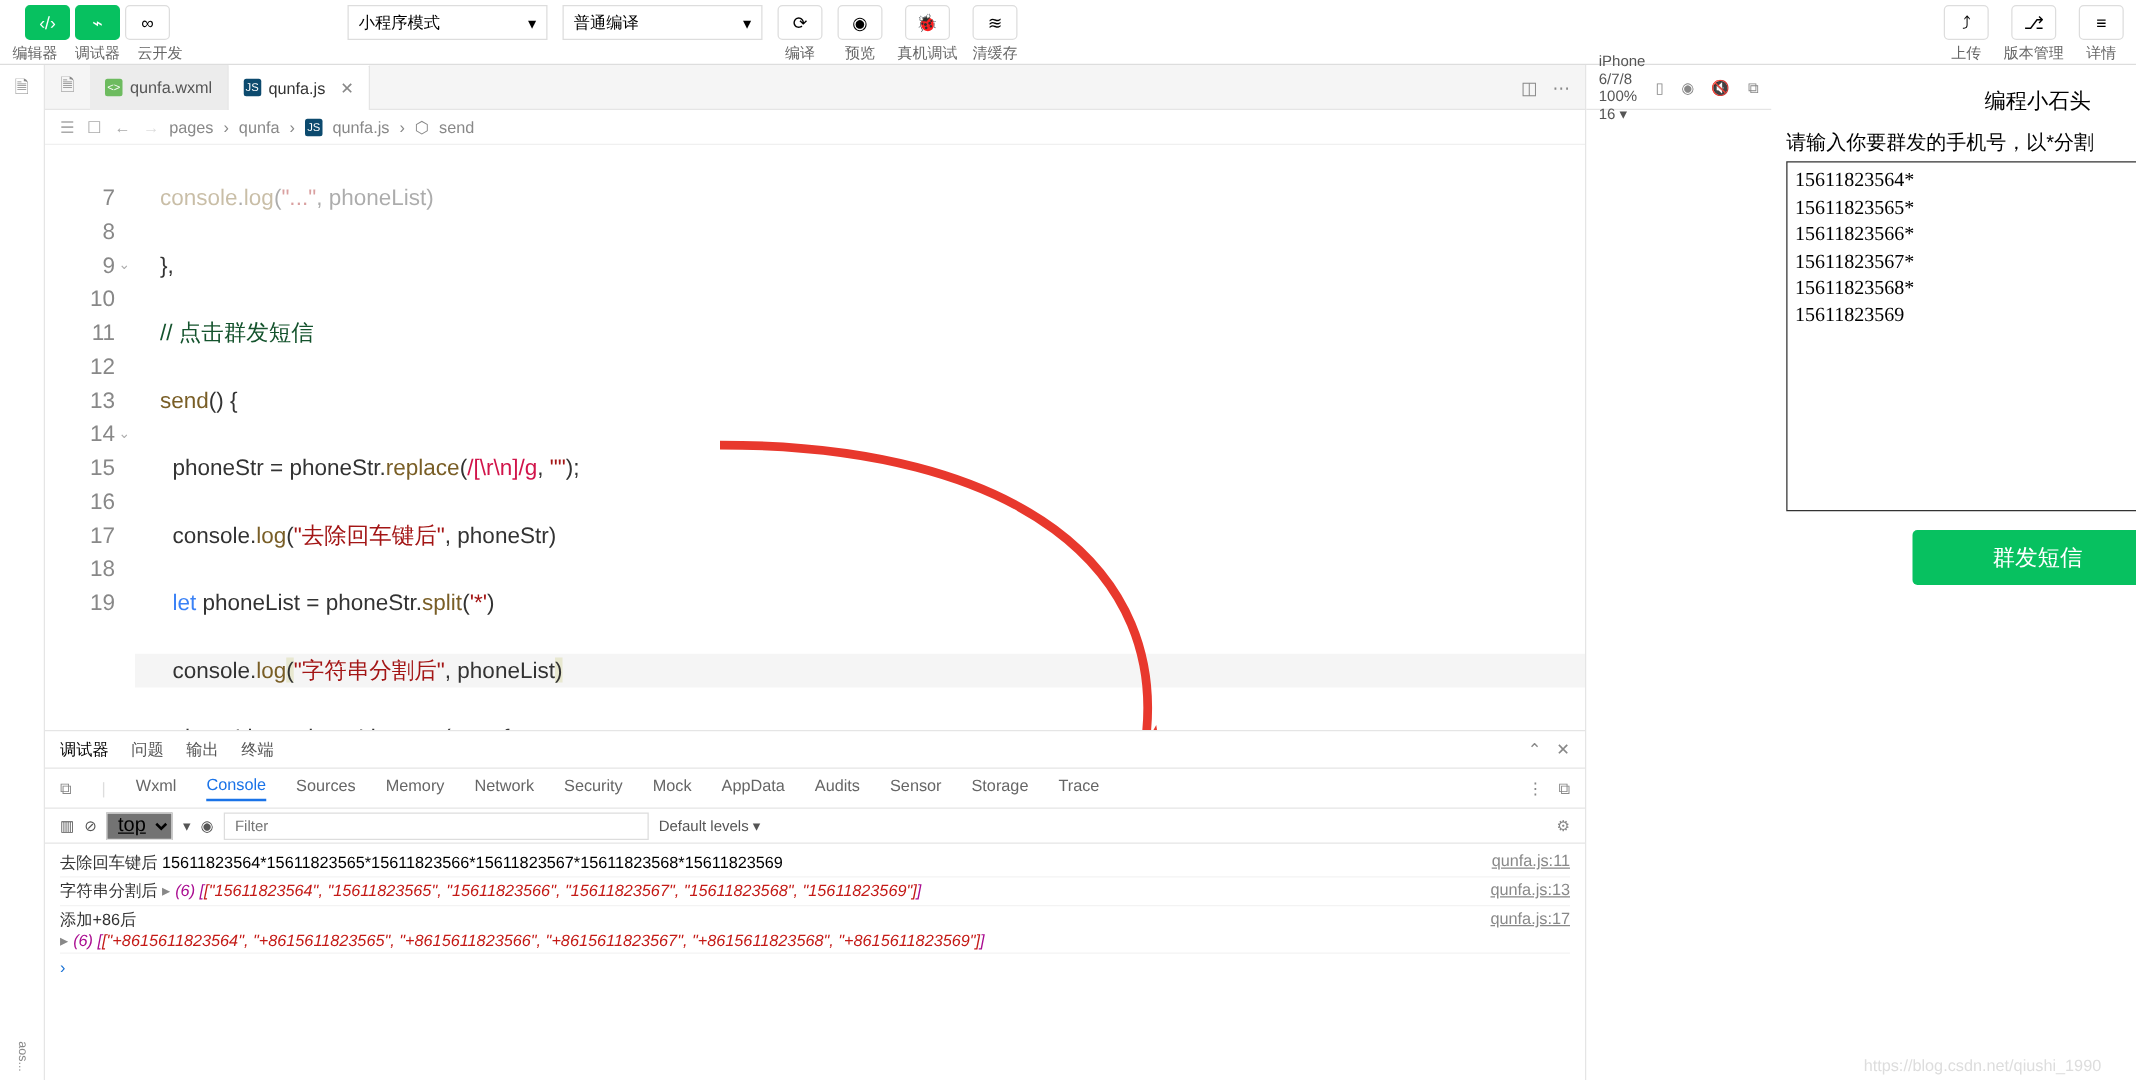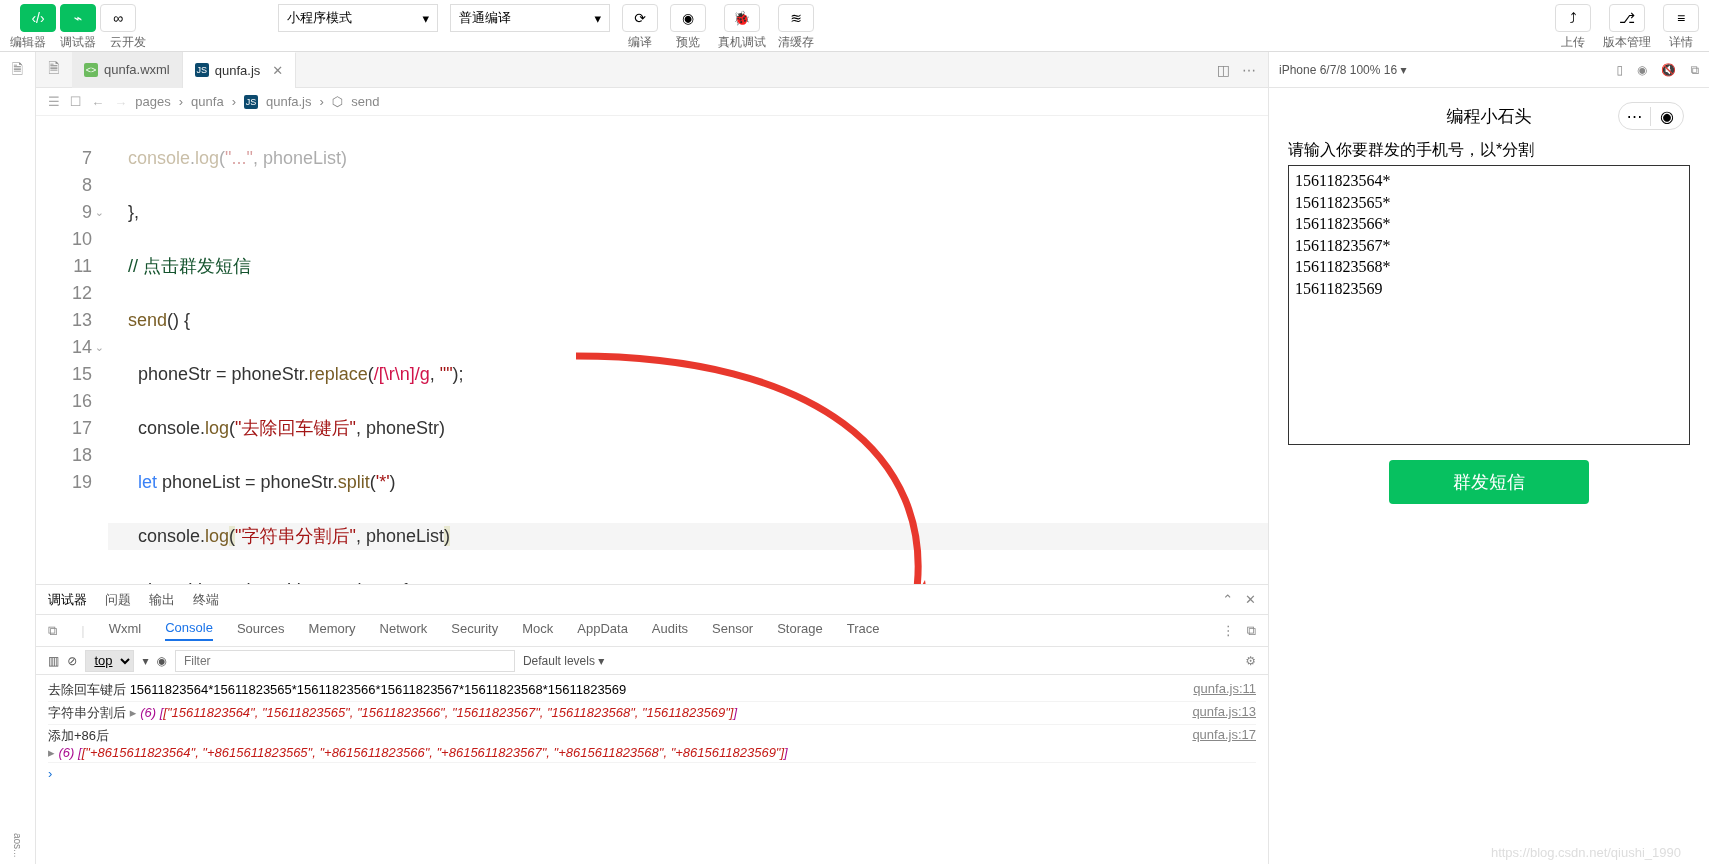--- a/index.html
+++ b/index.html
@@ -51,35 +51,35 @@
 
 .debugger { border-top: 1px solid #e5e5e5; display: flex; flex-direction: column; height: 280px; }
 .dbg-tabs1 { height: 30px; display: flex; align-items: center; padding: 0 12px; gap: 18px; font-size: 13px; color: #555; border-bottom: 1px solid #e5e5e5; }
 .dbg-tabs1 .active { color: #000; }
 .dbg-tabs1-right { margin-left: auto; display: flex; gap: 12px; color: #888; }
 .dbg-tabs2 { height: 32px; display: flex; align-items: center; padding: 0 12px; gap: 24px; font-size: 13px; border-bottom: 1px solid #e5e5e5; }
 .dbg-tabs2 .dtab { color: #666; padding-bottom: 4px; cursor: pointer; }
 .dbg-tabs2 .dtab.active { color: #1a73e8; border-bottom: 2px solid #1a73e8; }
 .dbg-tabs2-right { margin-left: auto; display: flex; gap: 12px; color: #888; align-items: center; }
 .dbg-controls { height: 28px; display: flex; align-items: center; padding: 0 12px; gap: 8px; border-bottom: 1px solid #e5e5e5; font-size: 12px; color: #555; }
-.dbg-controls select { border: 1px solid #ddd; height: 22px; font-size: 13px; padding: 0 4px; background: #e5e5e5; text-decoration: underline; }
+.dbg-controls select { border: 1px solid #ddd; height: 22px; font-size: 16px; padding: 0 4px; background: #737373; text-decoration: underline; }
 .dbg-controls input { border: none; flex: 1; font-size: 12px; padding: 2px 4px; }
 .dbg-controls .filter-wrap { border: 1px solid #ddd; display: flex; align-items: center; height: 22px; flex: 1; max-width: 340px; padding: 0 4px; }
 .dbg-controls .gear { margin-left: auto; color: #888; }
 .console-lines { flex: 1; overflow: auto; font-family: Consolas, monospace; font-size: 13px; padding: 4px 12px; }
 .console-line { display: flex; padding: 2px 0; border-bottom: 1px solid #f3f3f3; }
 .console-line .msg { flex: 1; }
 .console-line .src { color: #888; text-decoration: underline; white-space: nowrap; }
 .cl-label { color: #333; }
 .cl-arr { color: #aa0d91; font-style: italic; }
 .cl-str { color: #c41a16; }
 .cl-tri { color: #888; margin-right: 4px; }
 .console-prompt { color: #1871d5; padding-top: 3px; }
 
-.simulator { width: 440px; display: flex; flex-direction: column; }
+.simulator { width: 440px; display: flex; flex-direction: row; }
 .sim-header { height: 36px; border-bottom: 1px solid #e5e5e5; display: flex; align-items: center; padding: 0 10px; font-size: 12px; color: #555; gap: 8px; }
 .sim-header-icons { margin-left: auto; display: flex; gap: 14px; color: #888; }
 .sim-body { flex: 1; display: flex; flex-direction: column; align-items: center; padding: 8px; }
 .phone-status { width: 410px; height: 24px; display: flex; align-items: center; justify-content: space-between; padding: 0 10px; font-size: 13px; }
 .phone-status .signal { font-weight: bold; letter-spacing: -2px; }
 .phone-nav { width: 410px; height: 40px; display: flex; align-items: center; justify-content: center; position: relative; font-size: 17px; }
 .phone-nav-pill { position: absolute; right: 10px; display: flex; border: 1px solid #ddd; border-radius: 14px; height: 28px; align-items: center; }
 .phone-nav-pill span { width: 32px; display: flex; align-items: center; justify-content: center; font-size: 16px; }
 .phone-nav-pill span:first-child { border-right: 1px solid #ddd; }
 .phone-content { width: 410px; padding: 4px; }

